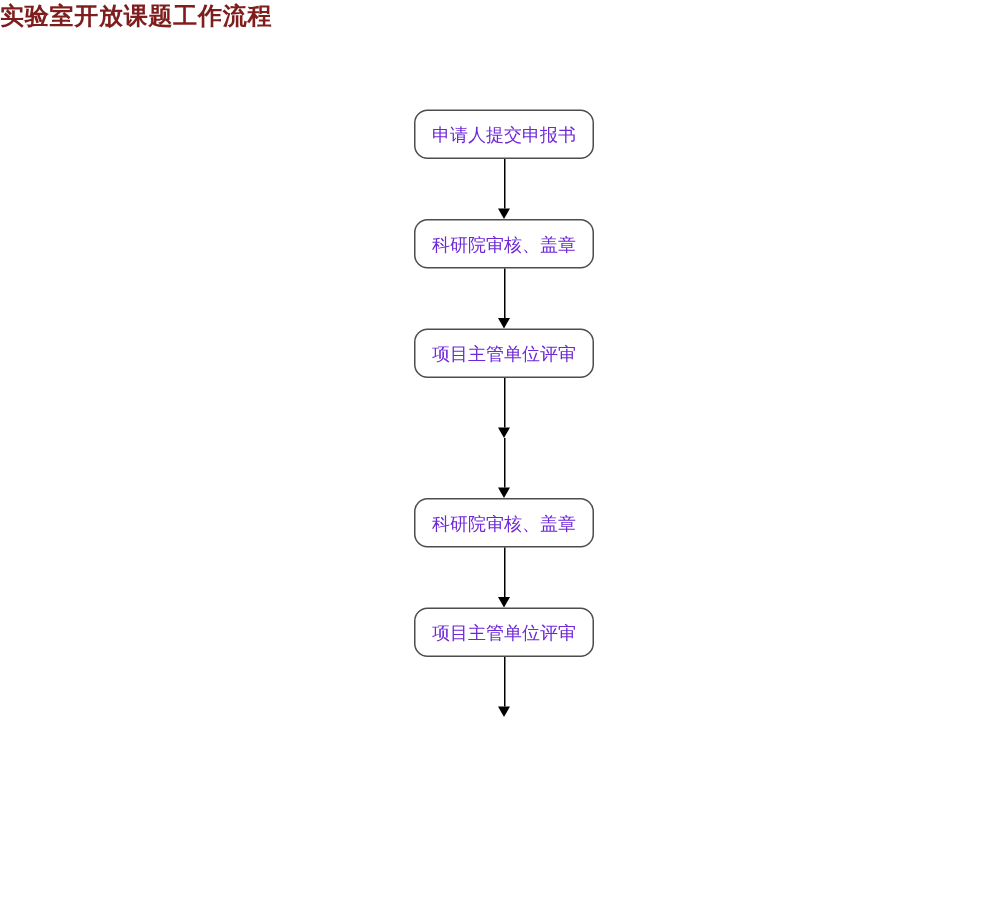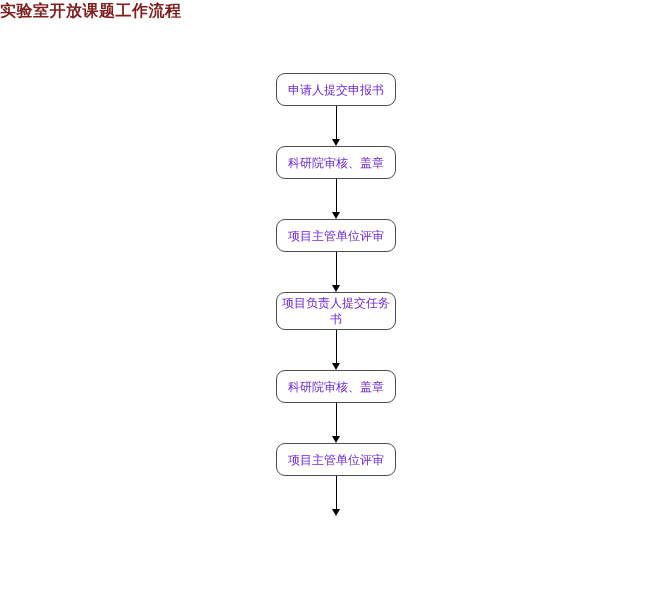--- a/index.html
+++ b/index.html
@@ -79,21 +79,20 @@
     <div class="arrow-head"></div>
   </div>
 
   <div class="node">项目主管单位评审</div>
 
   <div class="arrow">
     <div class="arrow-line"></div>
     <div class="arrow-head"></div>
   </div>
 
-  <div class="node">项目负责人提交任务书</div>
 
   <div class="arrow">
     <div class="arrow-line"></div>
     <div class="arrow-head"></div>
   </div>
 
   <div class="node">科研院审核、盖章</div>
 
   <div class="arrow">
     <div class="arrow-line"></div>

